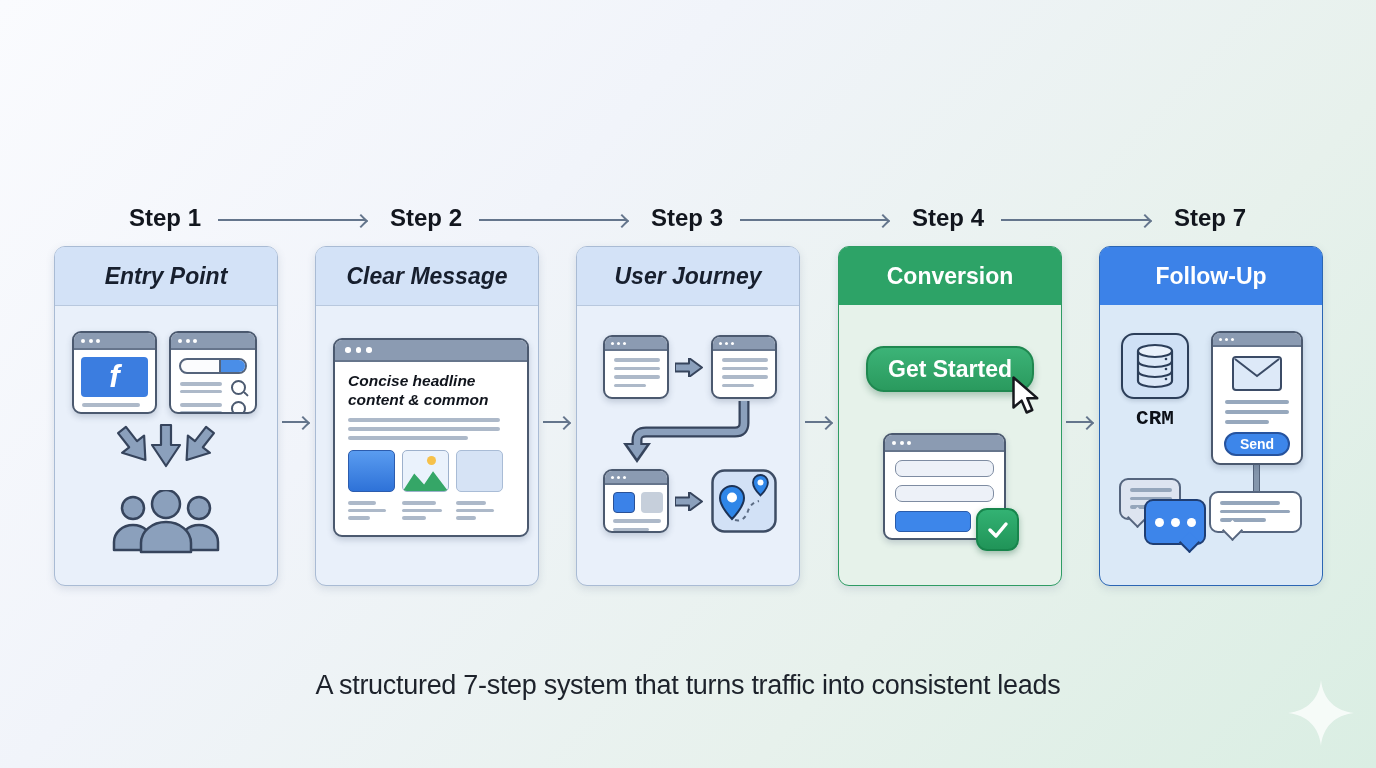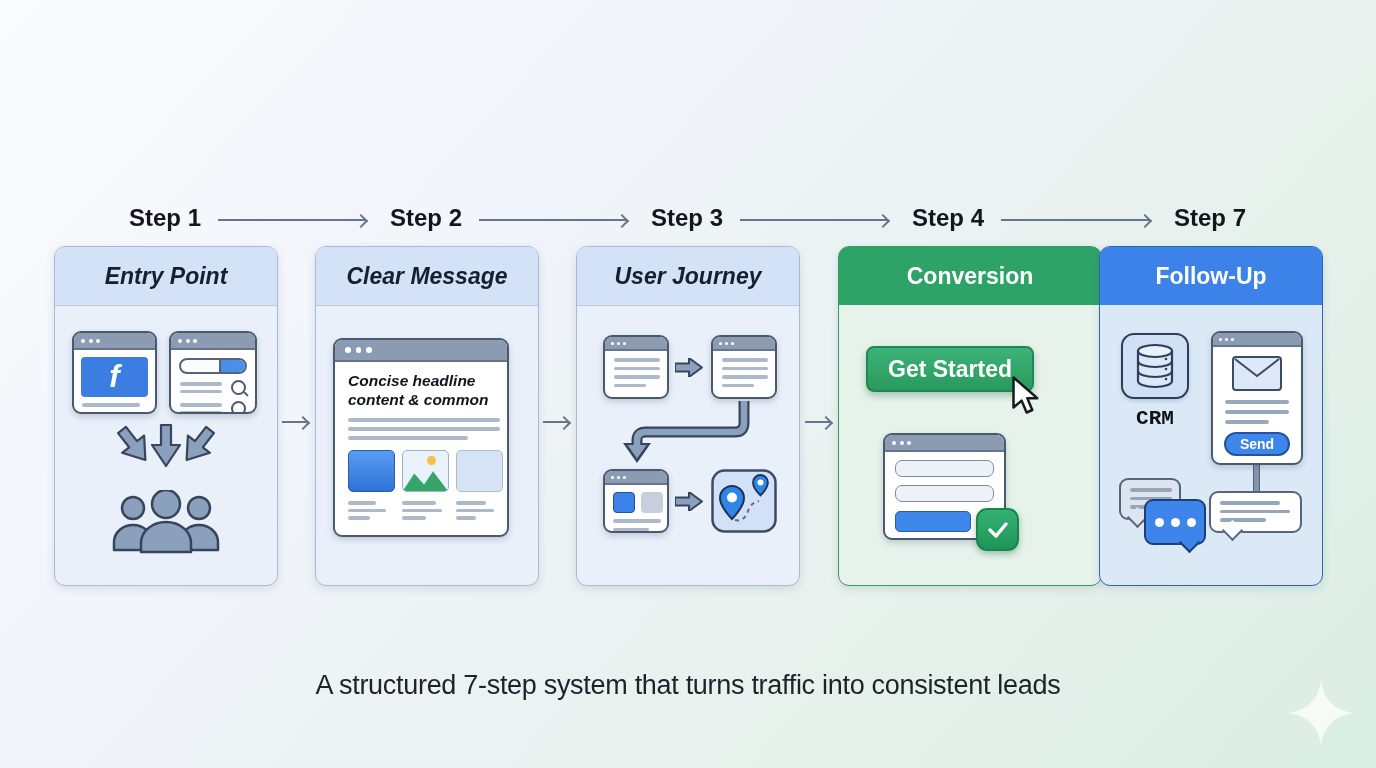--- a/index.html
+++ b/index.html
@@ -20,21 +20,21 @@
   .h-arrow::after{content:"";position:absolute;right:0;top:-3.5px;width:8px;height:8px;
     border-top:2.5px solid #64758c;border-right:2.5px solid #64758c;transform:rotate(45deg);}
 
   
   .card{position:absolute;top:246px;width:222px;height:338px;border-radius:11px;
     box-shadow:0 3px 8px rgba(80,100,130,.16);}
   .card .hd{position:absolute;top:0;left:0;right:0;height:58px;border-radius:9px 9px 0 0;
     display:flex;align-items:center;justify-content:center;font-size:23px;font-weight:700;}
   .c-blue{background:#e9f0fa;border:1.5px solid #a9bbd4;font-style:italic;}
   .c-blue .hd{background:#d3e2f7;border-bottom:1.5px solid #b8c8de;color:#171f2e;}
-  .c-green{background:#e6f2ea;border:1.5px solid #2f9c64;padding-left:40px;}
+  .c-green{background:#e6f2ea;border:1.5px solid #2f9c64;}
   .c-green .hd{background:#2da367;color:#fff;}
   .c-bluefill{background:#dbe9f7;border:1.5px solid #2b66b4;}
   .c-bluefill .hd{background:#3c82e8;color:#fff;}
 
   
   .mw{position:absolute;background:#fff;border:2px solid #4b596f;border-radius:9px;
     box-shadow:0 3px 6px rgba(50,70,100,.22);overflow:hidden;box-sizing:border-box;}
   .bar{display:flex;align-items:center;background:#8b9bb2;border-bottom:2px solid #66758c;}
   .dot{border-radius:50%;background:#fff;flex:0 0 auto;}
   .bar-sm{height:12px;gap:3px;padding-left:6px}.bar-sm .dot{width:3px;height:3px}
@@ -72,21 +72,21 @@
   .thcol{width:47px;display:flex;flex-direction:column;gap:4px;}
   .thcol .ln{height:3.5px;}
 
   
   .sqrow{display:flex;gap:6px;margin:7px 0 0 8px;}
   .sq{width:22px;height:21px;border-radius:4px;box-sizing:border-box;}
   .sq-b{background:#3b82e8;border:1.5px solid #2a5196;}
   .sq-g{background:#c6cfdb;}
 
   
-  .cta{position:absolute;left:27px;top:99px;width:168px;height:46px;border-radius:8px;
+  .cta{position:absolute;left:27px;top:99px;width:168px;height:46px;border-radius:18px;
     background:linear-gradient(180deg,#3cb377,#2a9a5e);border:2px solid #1f8850;box-sizing:border-box;
     display:flex;align-items:center;justify-content:center;color:#fff;font-size:23px;font-weight:700;
     box-shadow:0 4px 7px rgba(26,94,58,.3);}
   .input{margin:8px 10px 0;height:15px;border-radius:7px;background:#edf1f8;border:1.8px solid #7e8ca2;}
   .fbtn{margin:9px 0 0 10px;width:74px;height:19px;border-radius:5px;background:#3d86ea;border:1.5px solid #2a5cab;}
   .badge{position:absolute;left:137px;top:261px;width:43px;height:43px;border-radius:11px;
     background:linear-gradient(180deg,#33b273,#209458);border:2px solid #17854c;box-sizing:border-box;
     box-shadow:0 3px 6px rgba(20,90,55,.35);display:flex;align-items:center;justify-content:center;z-index:3;}
 
   
@@ -189,21 +189,21 @@
         <circle cx="58" cy="14" r="14"></circle>
         <path d="M33,62 v-9 a25,21 0 0 1 50,0 v9 z"></path>
       </g>
     </svg>
 
   </div>
 
   <div class="card c-blue" style="left:315px">
     <div class="hd">Clear Message</div>
 
-    <div class="mw" style="left:17px;top:91px;width:176px;height:199px">
+    <div class="mw" style="left:17px;top:91px;width:196px;height:199px">
       <div class="bar bar-lg">
           <span class="dot"></span>
           <span class="dot"></span>
           <span class="dot"></span>
         </div>
       <div class="headline">
         <div>Concise headline</div>
         <div>content &amp; common</div>
       </div>
       <div class="ln" style="width:152px;margin:9px 0 0 13px"></div>

